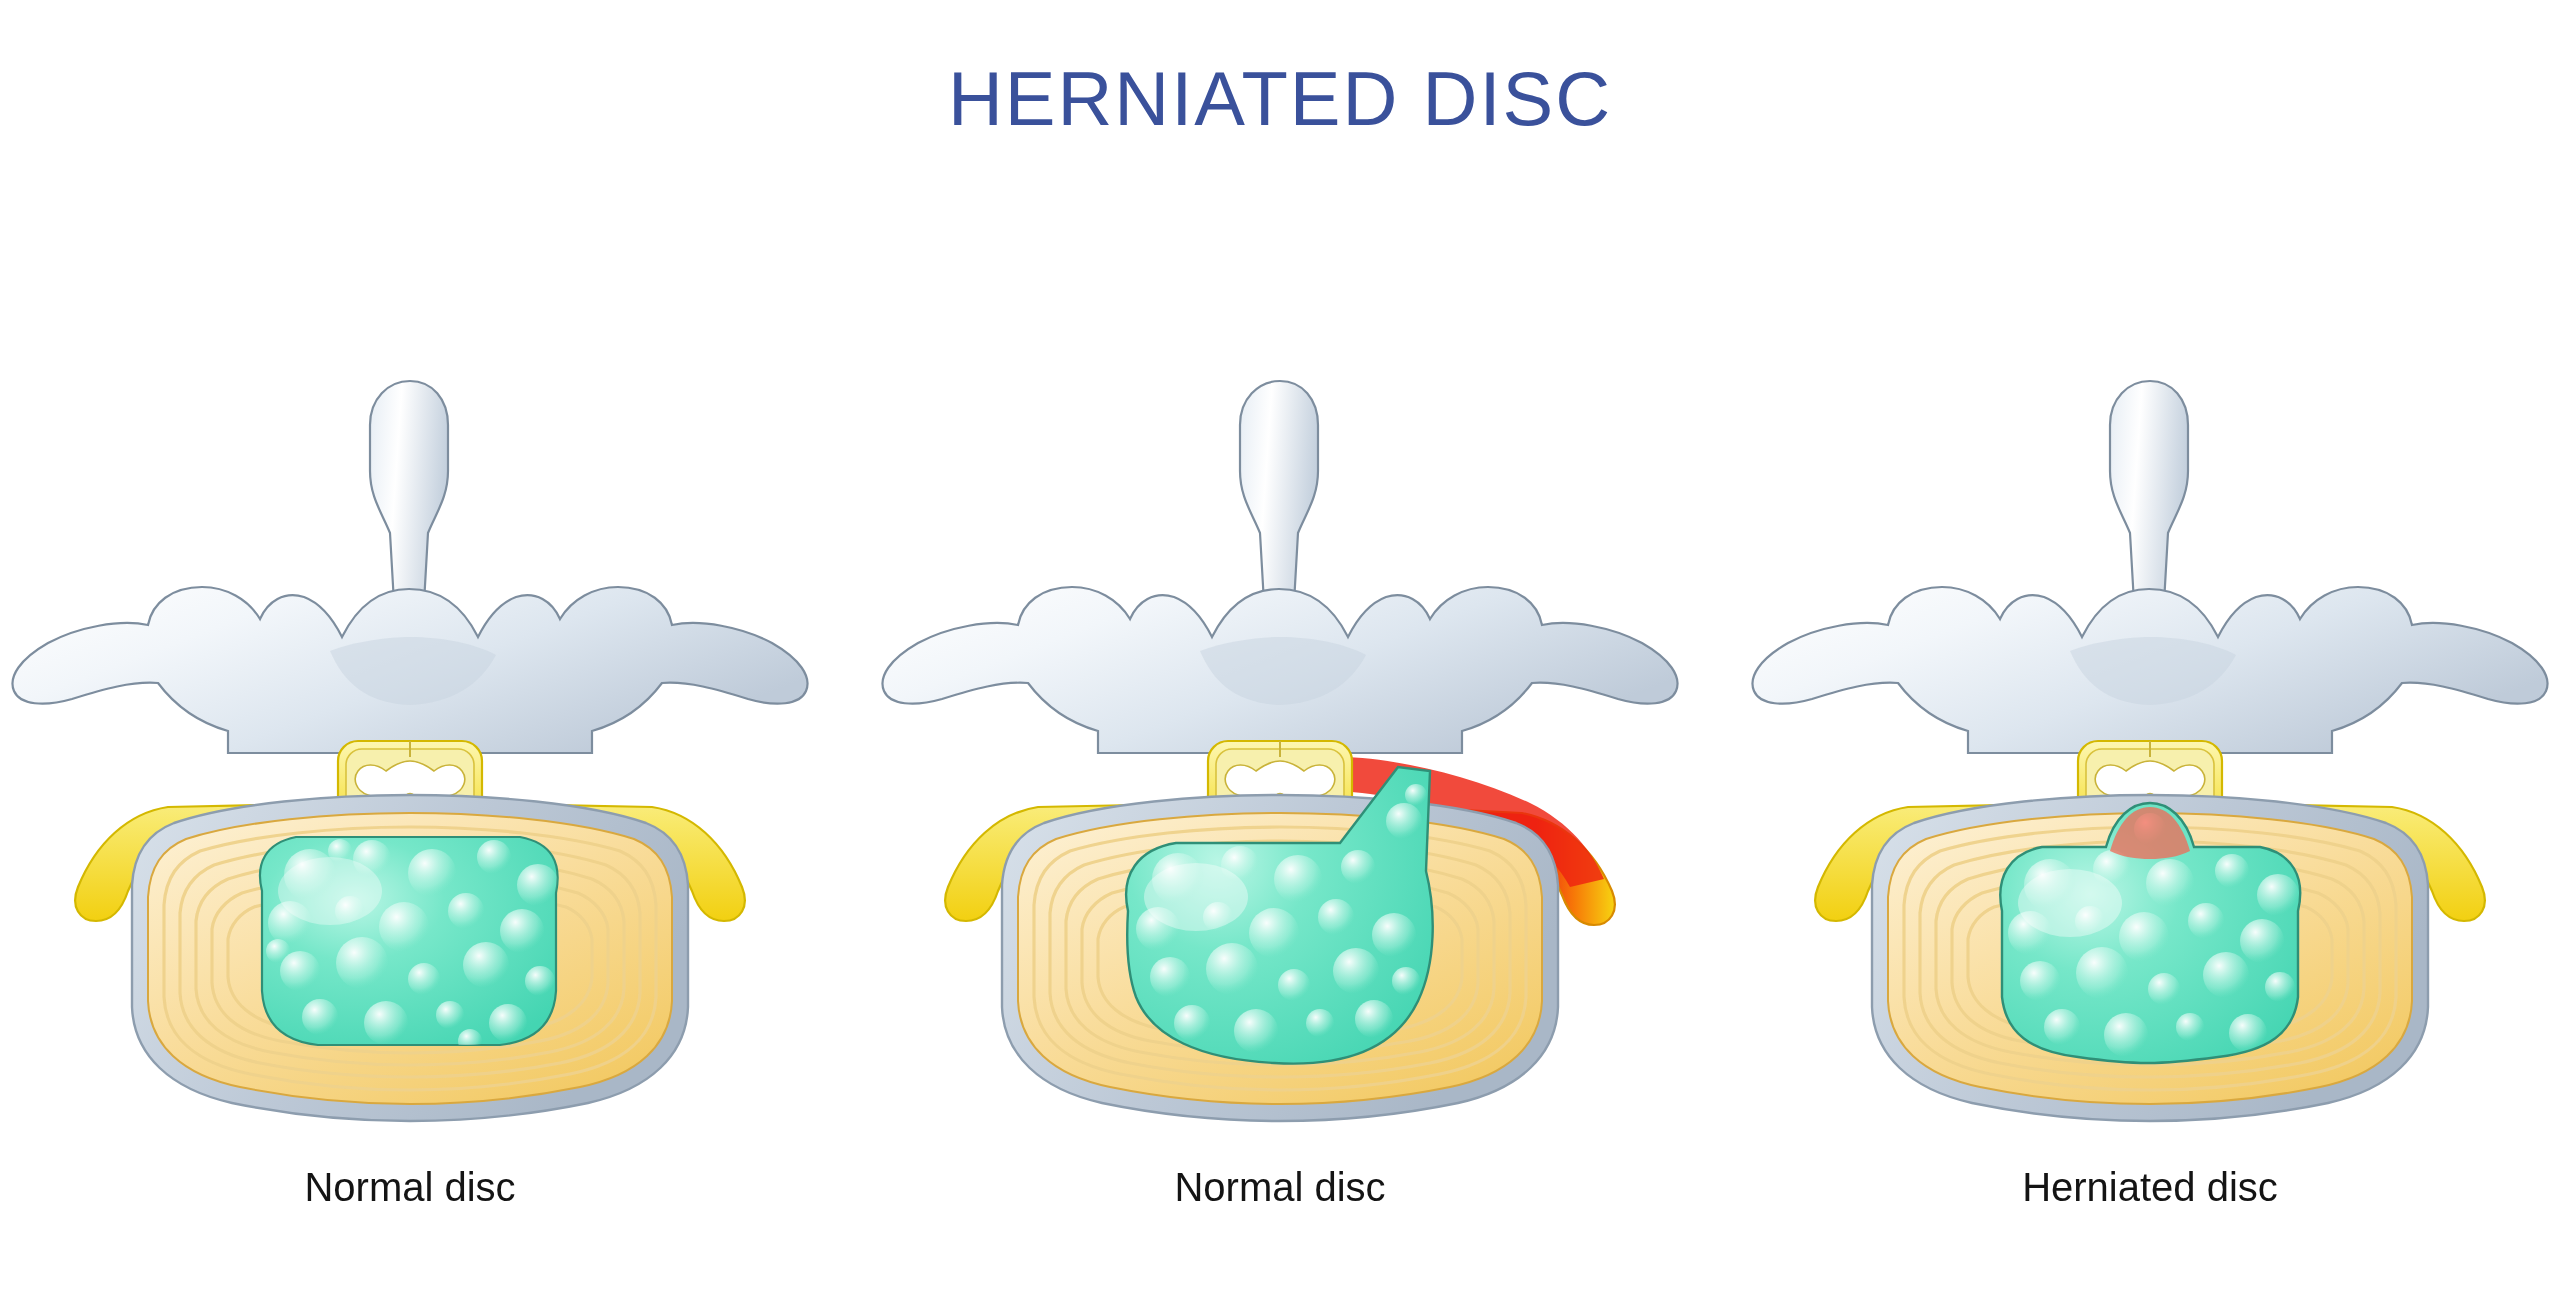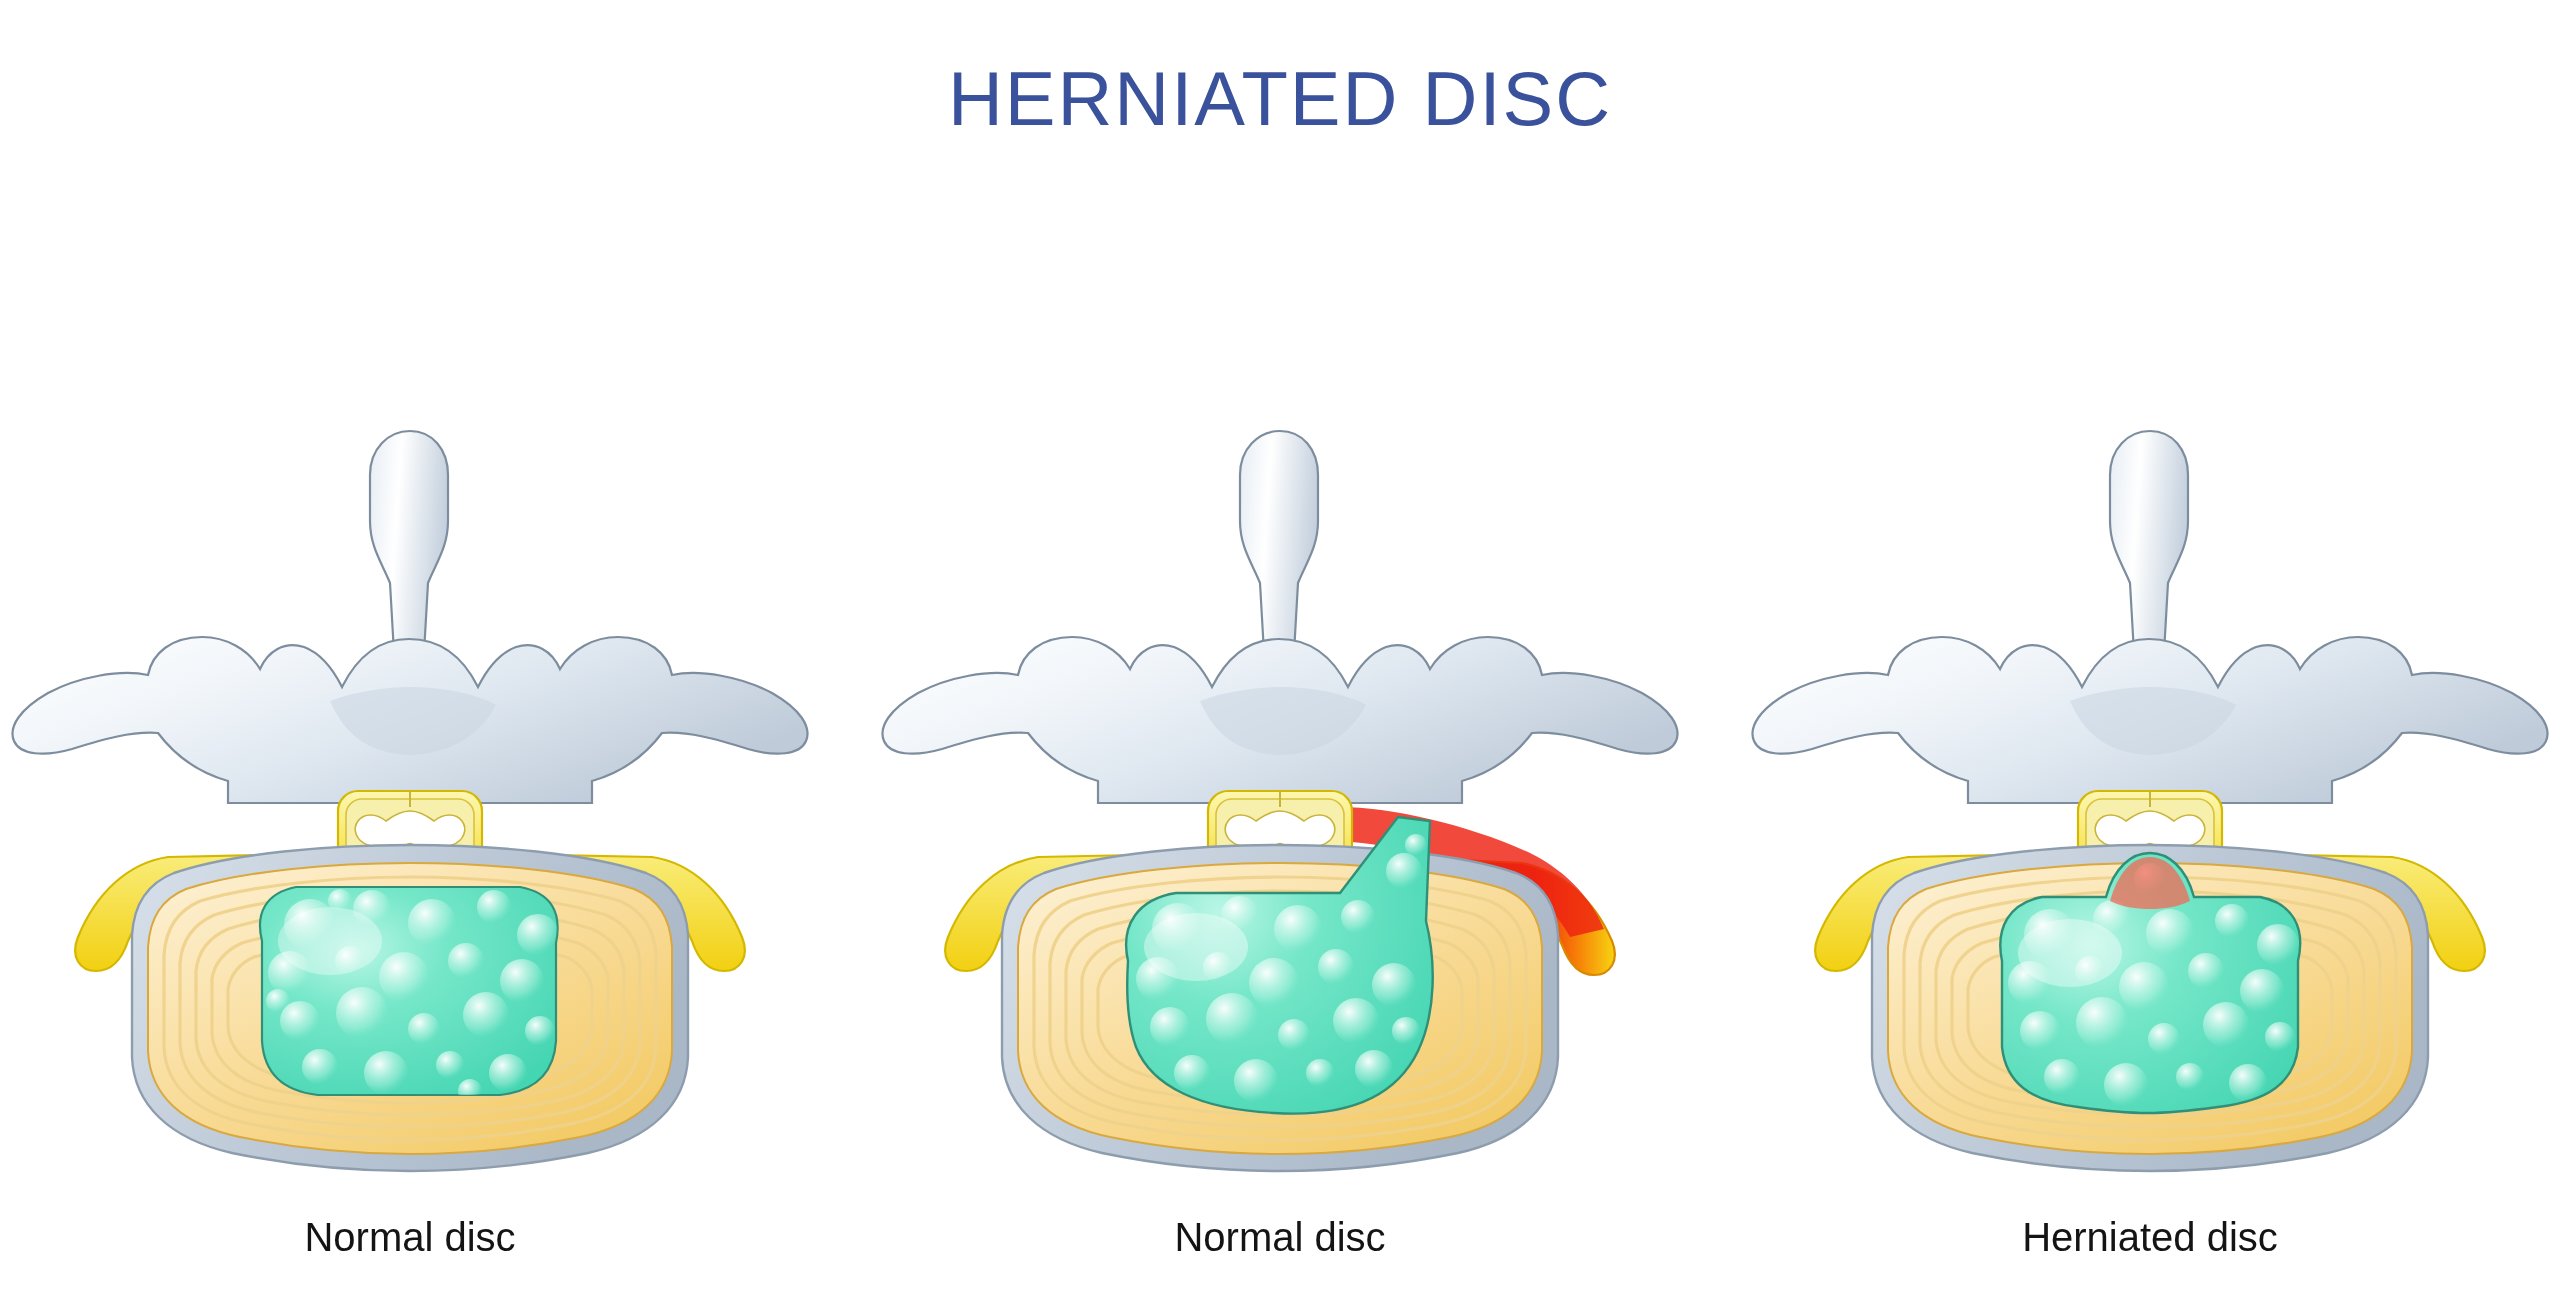--- a/index.html
+++ b/index.html
@@ -36,21 +36,21 @@
   }
   #panels {
     position: absolute;
     top: 300px;
     left: 0;
     width: 2560px;
     height: 960px;
     display: flex;
     flex-direction: row;
     justify-content: space-between;
-    align-items: flex-end;
+    align-items: center;
   }
   .panel {
     width: 820px;
     position: relative;
     display: flex;
     flex-direction: column;
     align-items: center;
   }
   .panel-art {
     width: 820px;

